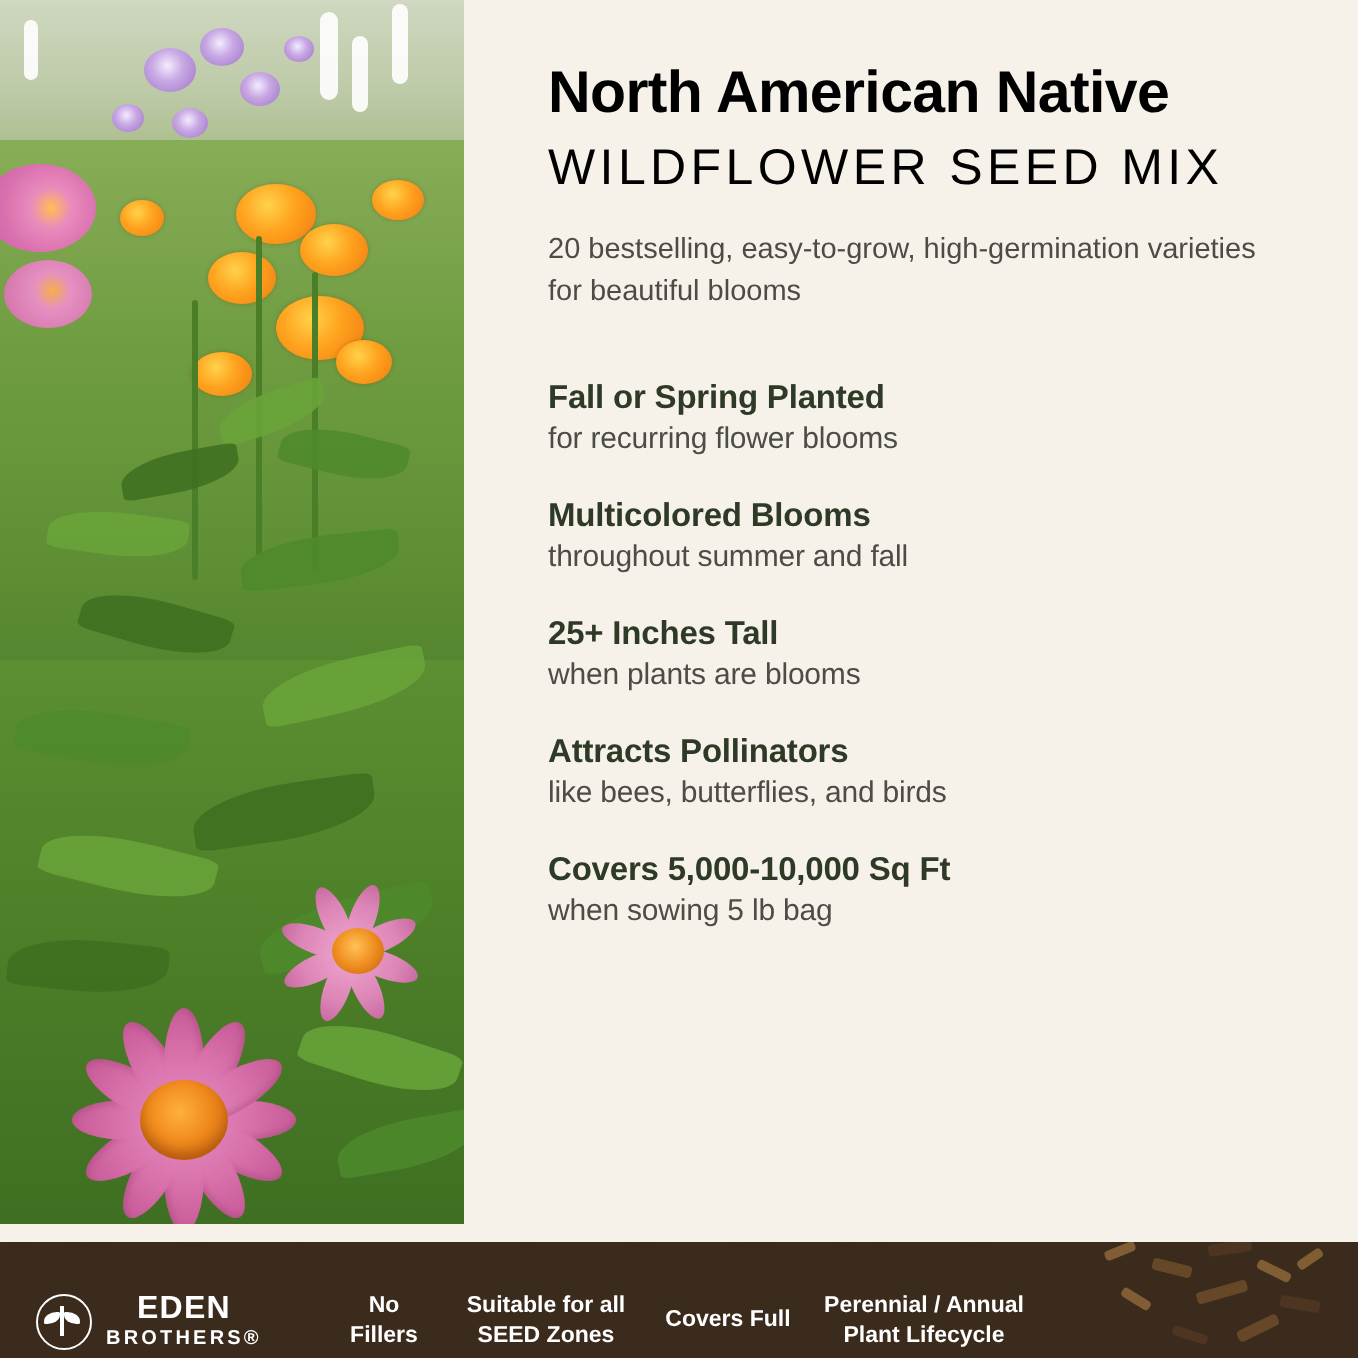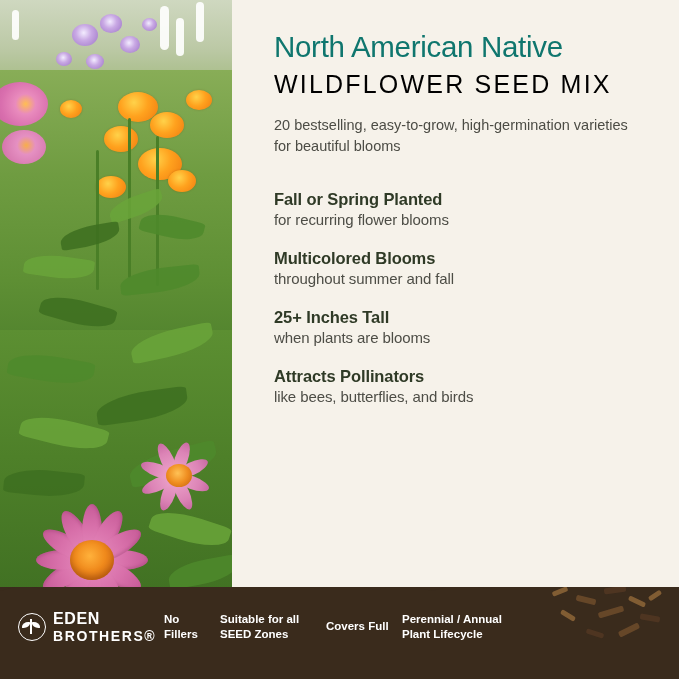--- a/index.html
+++ b/index.html
@@ -139,22 +139,22 @@
     top: 0;
     width: 447px;
     height: 612px;
     background: #f6f2ea;
   }
   .title-block {
     padding: 30px 30px 0 42px;
   }
   .title {
     font-size: 29.5px;
-    font-weight: normal;
-    color: #0f766e;
+    font-weight: bold;
+    color: #000000;
     letter-spacing: -0.3px;
     line-height: 1.15;
     margin: 0;
   }
   .subtitle {
     font-size: 25px;
     color: #000000;
     letter-spacing: 2.2px;
     margin: 6px 0 0 0;
     font-weight: normal;
@@ -184,23 +184,24 @@
     margin: 0;
     letter-spacing: -0.1px;
   }
 
   
   .soil {
     position: absolute;
     left: 0;
     bottom: 0;
     width: 679px;
-    height: 92px;
+    height: 58px;
     background: #3a2b1c;
     overflow: hidden;
+    text-align: center;
   }
   .soil-top-edge {
     position: absolute;
     top: -16px;
     left: 0;
     width: 679px;
     height: 26px;
   }
   .mulch {
     position: absolute;
@@ -247,21 +248,21 @@
   .brand-mark .lf.a { left: 3px; top: 8px; }
   .brand-mark .lf.b { left: 13px; top: 8px; transform: scaleX(-1); }
   .brand-text { line-height: 1; }
   .brand-eden {
     font-size: 16px;
     font-weight: bold;
     color: #ffffff;
     letter-spacing: 0.6px;
   }
   .brand-bros {
-    font-size: 14px;
+    font-size: 10px;
     font-weight: bold;
     color: #ffffff;
     letter-spacing: 1.6px;
     margin-top: 2px;
   }
   .badges {
     display: flex;
     flex: 1;
     align-items: center;
   }
@@ -374,20 +375,24 @@
         <p class="feature-desc">throughout summer and fall</p>
       </div>
       <div class="feature">
         <p class="feature-title">25+ Inches Tall</p>
         <p class="feature-desc">when plants are blooms</p>
       </div>
       <div class="feature">
         <p class="feature-title">Attracts Pollinators</p>
         <p class="feature-desc">like bees, butterflies, and birds</p>
       </div>
+      <div class="feature">
+        <p class="feature-title">Covers 5,000-10,000 Sq Ft</p>
+        <p class="feature-desc">when sowing 5 lb bag</p>
+      </div>
     </div>
   </div>
 
   <div class="soil">
     <svg class="soil-top-edge" viewBox="0 0 679 26" preserveAspectRatio="none">
       <path d="M0,20 L22,14 L48,19 L70,12 L96,18 L124,11 L150,17 L178,10 L206,16 L232,9 L262,17 L290,11 L318,18 L348,12 L376,19 L404,13 L432,20 L460,12 L488,18 L516,10 L546,16 L574,8 L604,15 L634,7 L660,14 L679,9 L679,26 L0,26 Z" fill="#3a2b1c"></path>
     </svg>
 
     <div class="mulch l" style="left:552px;top:2px;width:16px;height:5px;transform:rotate(-22deg);"></div>
     <div class="mulch" style="left:576px;top:10px;width:20px;height:6px;transform:rotate(14deg);"></div>

